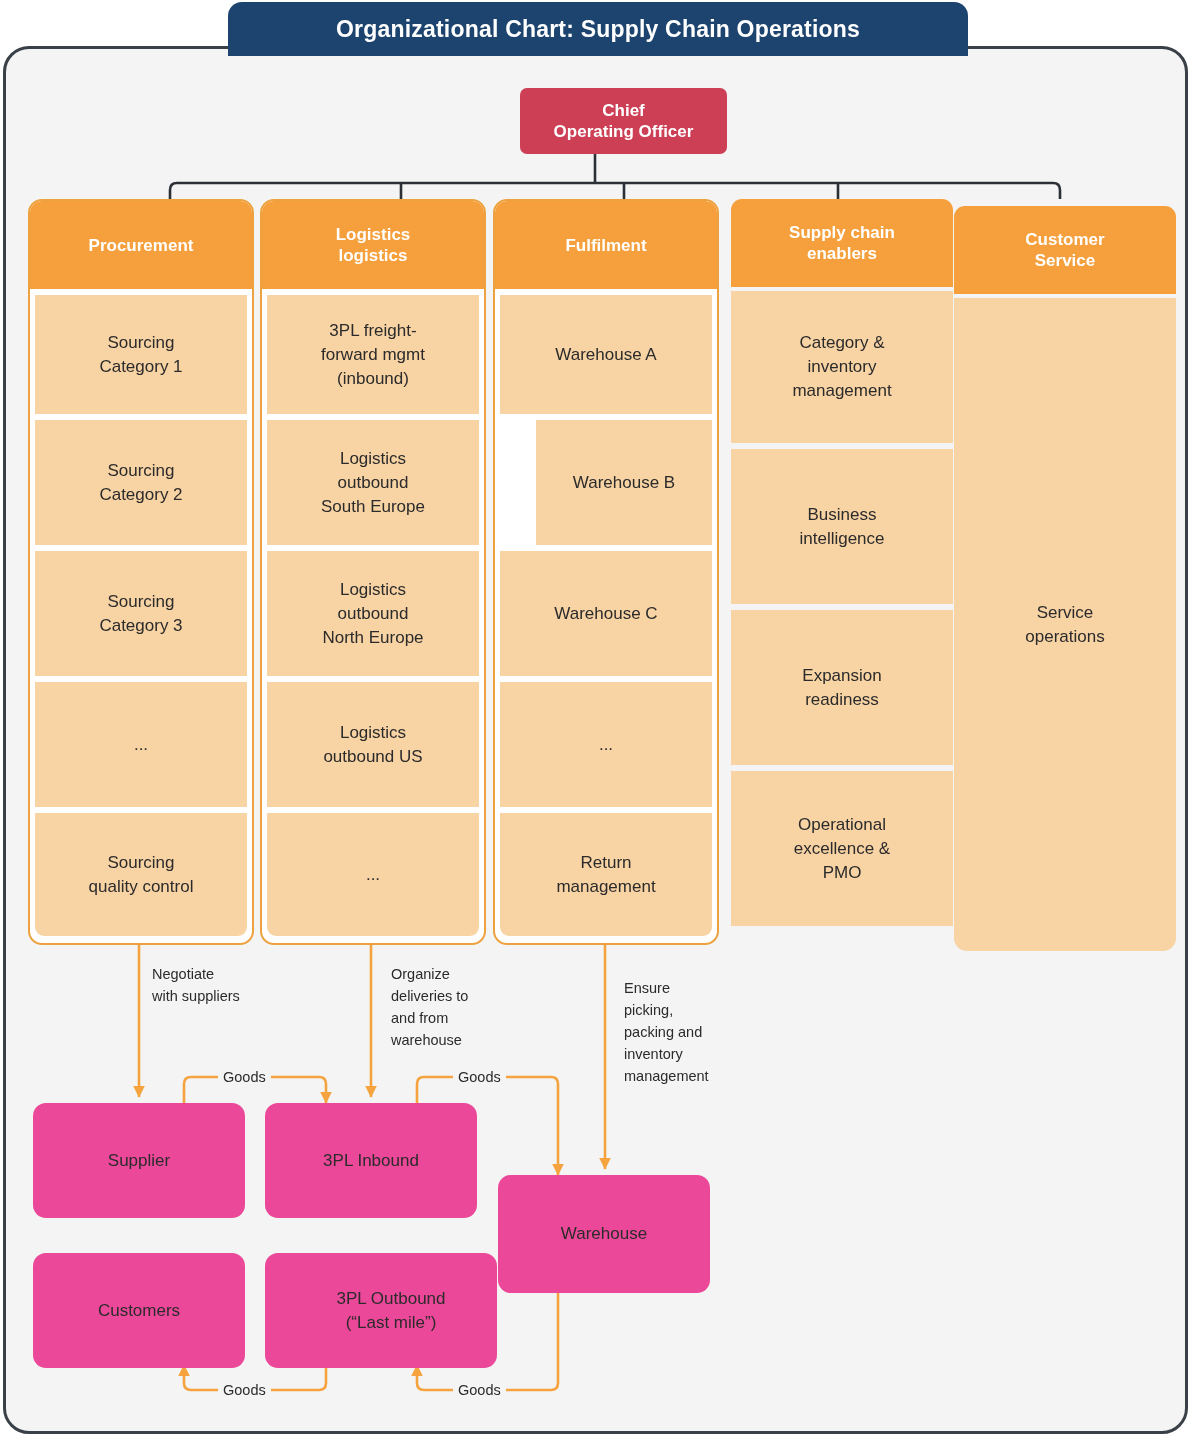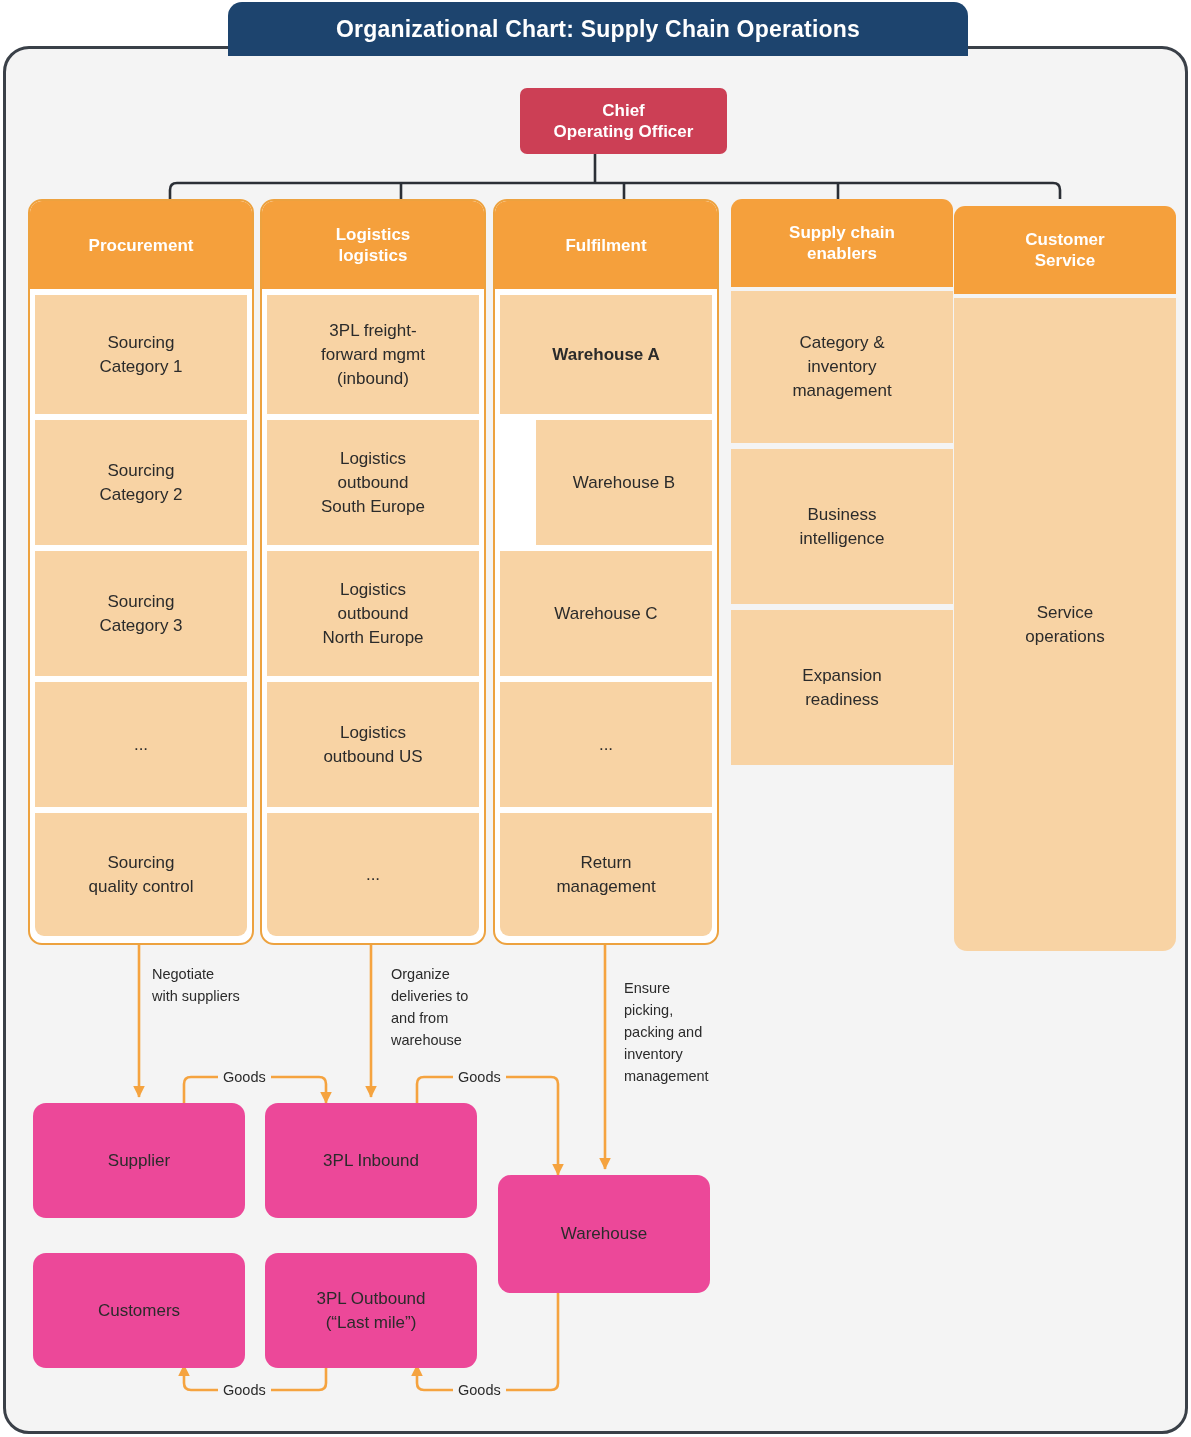--- a/index.html
+++ b/index.html
@@ -181,21 +181,21 @@
           <div>
         <div>...</div>
           </div>
         </div>
     </div>
   </div>
 
   <div class="col outlined" style="left:493px;">
     <div class="head">Fulfilment</div>
     <div class="body">
-      <div class="cell" style="height:119px;font-weight:bold;">
+      <div class="cell" style="height:119px;">
           <div>
         <div>Warehouse A</div>
           </div>
         </div>
       <div class="cell" style="height:125px;margin-left:36px;">
           <div>
         <div>Warehouse B</div>
           </div>
         </div>
       <div class="cell" style="height:125px;">
@@ -235,20 +235,27 @@
       <div class="cell" style="height:155px;">
           <div>
         <div>Business</div>
         <div>intelligence</div>
           </div>
         </div>
       <div class="cell" style="height:155px;">
           <div>
         <div>Expansion</div>
         <div>readiness</div>
+          </div>
+        </div>
+      <div class="cell" style="height:155px;">
+          <div>
+        <div>Operational</div>
+        <div>excellence &amp;</div>
+        <div>PMO</div>
           </div>
         </div>
     </div>
   </div>
 
   <div class="col plain" style="left:954px;margin-top:7px;">
     <div class="head">
         <div>
       <div>Customer</div>
       <div>Service</div>
@@ -279,21 +286,21 @@
     <div>picking,</div>
     <div>packing and</div>
     <div>inventory</div>
     <div>management</div>
   </div>
 
   <div class="fbox" style="left:33px;top:1103px;width:212px;height:115px;">Supplier</div>
   <div class="fbox" style="left:265px;top:1103px;width:212px;height:115px;">3PL Inbound</div>
   <div class="fbox" style="left:498px;top:1175px;width:212px;height:118px;">Warehouse</div>
   <div class="fbox" style="left:33px;top:1253px;width:212px;height:115px;">Customers</div>
-  <div class="fbox" style="left:265px;top:1253px;width:212px;height:115px;">
+  <div class="fbox" style="left:265px;top:1253px;width:212px;height:115px;padding-left:20px;">
       <div>
     <div>3PL Outbound</div>
     <div>(“Last mile”)</div>
       </div>
     </div>
 
   <div class="goods" style="left:218px;top:1068px;">Goods</div>
   <div class="goods" style="left:453px;top:1068px;">Goods</div>
   <div class="goods" style="left:453px;top:1381px;">Goods</div>
   <div class="goods" style="left:218px;top:1381px;">Goods</div>

